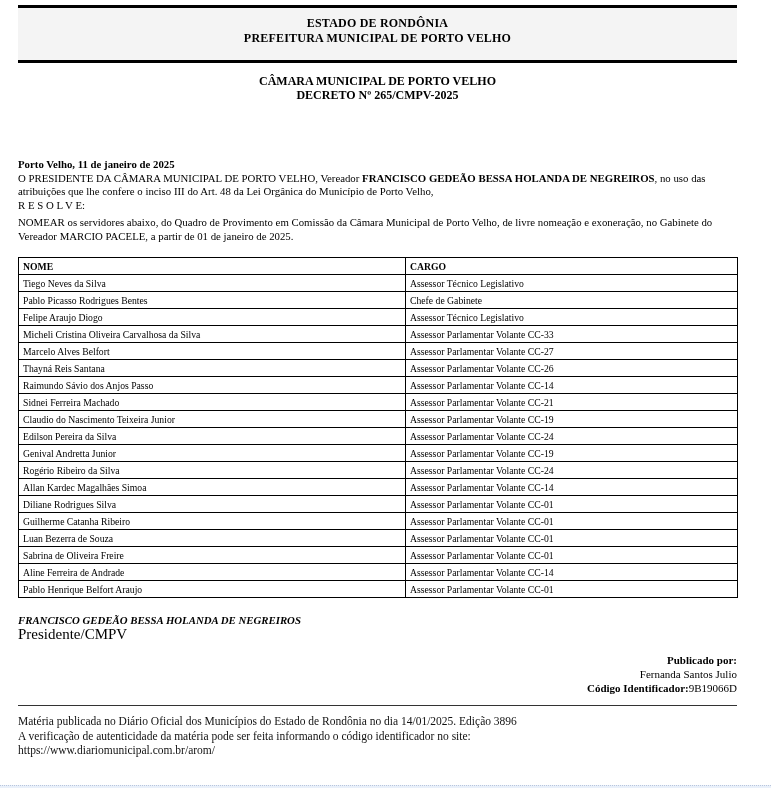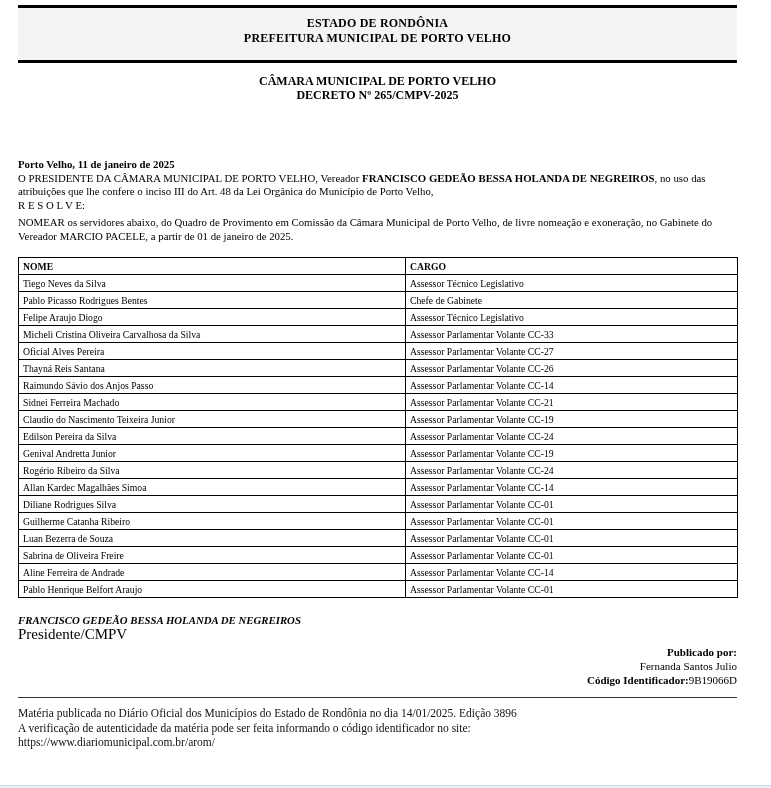--- a/index.html
+++ b/index.html
@@ -99,21 +99,21 @@
     font-style: italic;
     font-size: 10.8px;
     line-height: 13.5px;
   }
   .sig-title {
     font-size: 15px;
     line-height: 13.5px;
   }
   
   .publication {
-    margin-top: 4px;
+    margin-top: 12px;
     text-align: right;
     font-size: 11px;
     line-height: 14px;
   }
   .publication .b { font-weight: bold; }
   
   .footer-rule {
     margin-top: 10px;
     border: none;
     border-top: 1px solid #333333;
@@ -190,21 +190,21 @@
             <td>Felipe Araujo Diogo</td>
             <td>Assessor Técnico Legislativo</td>
           </tr>
 
           <tr>
             <td>Micheli Cristina Oliveira Carvalhosa da Silva</td>
             <td>Assessor Parlamentar Volante CC-33</td>
           </tr>
 
           <tr>
-            <td>Oficial Alves Pereira</td>
+            <td>Marcelo Alves Belfort</td>
             <td>Assessor Parlamentar Volante CC-27</td>
           </tr>
 
           <tr>
             <td>Thayná Reis Santana</td>
             <td>Assessor Parlamentar Volante CC-26</td>
           </tr>
 
           <tr>
             <td>Raimundo Sávio dos Anjos Passo</td>

